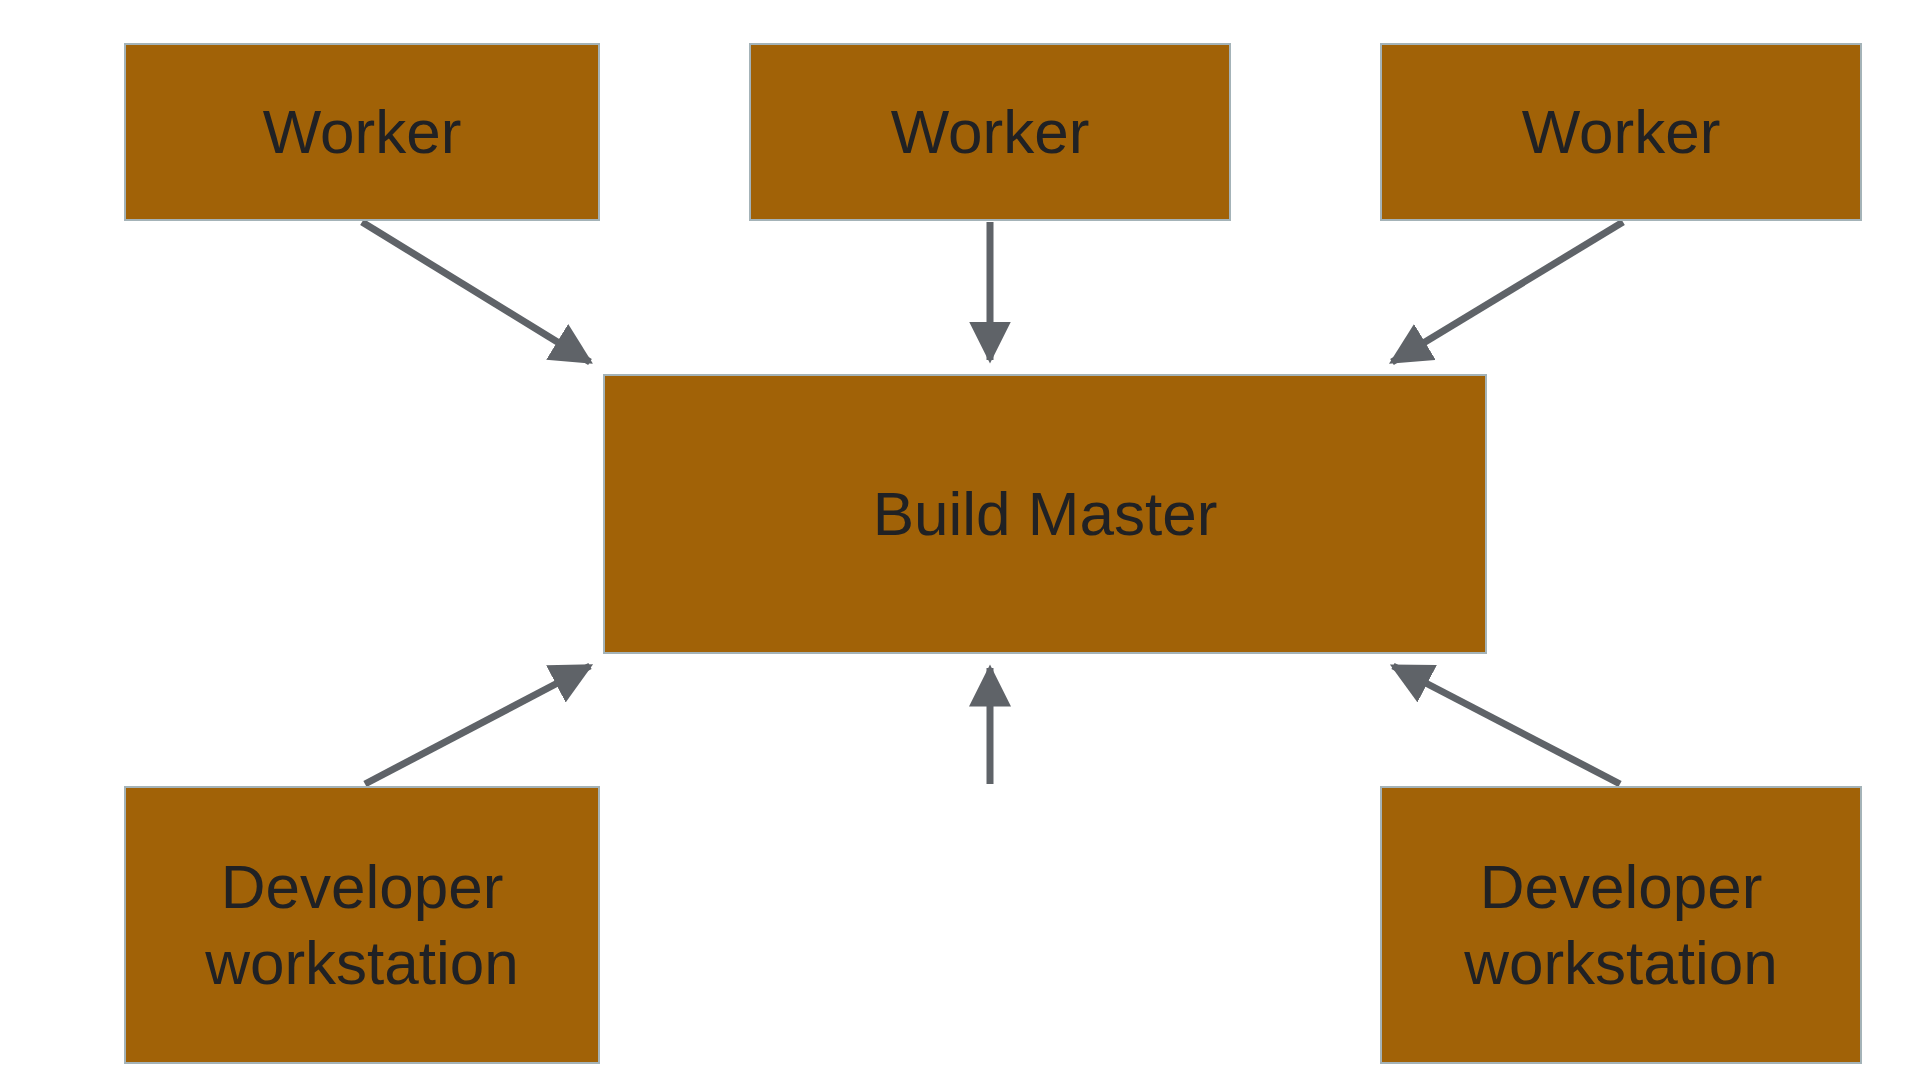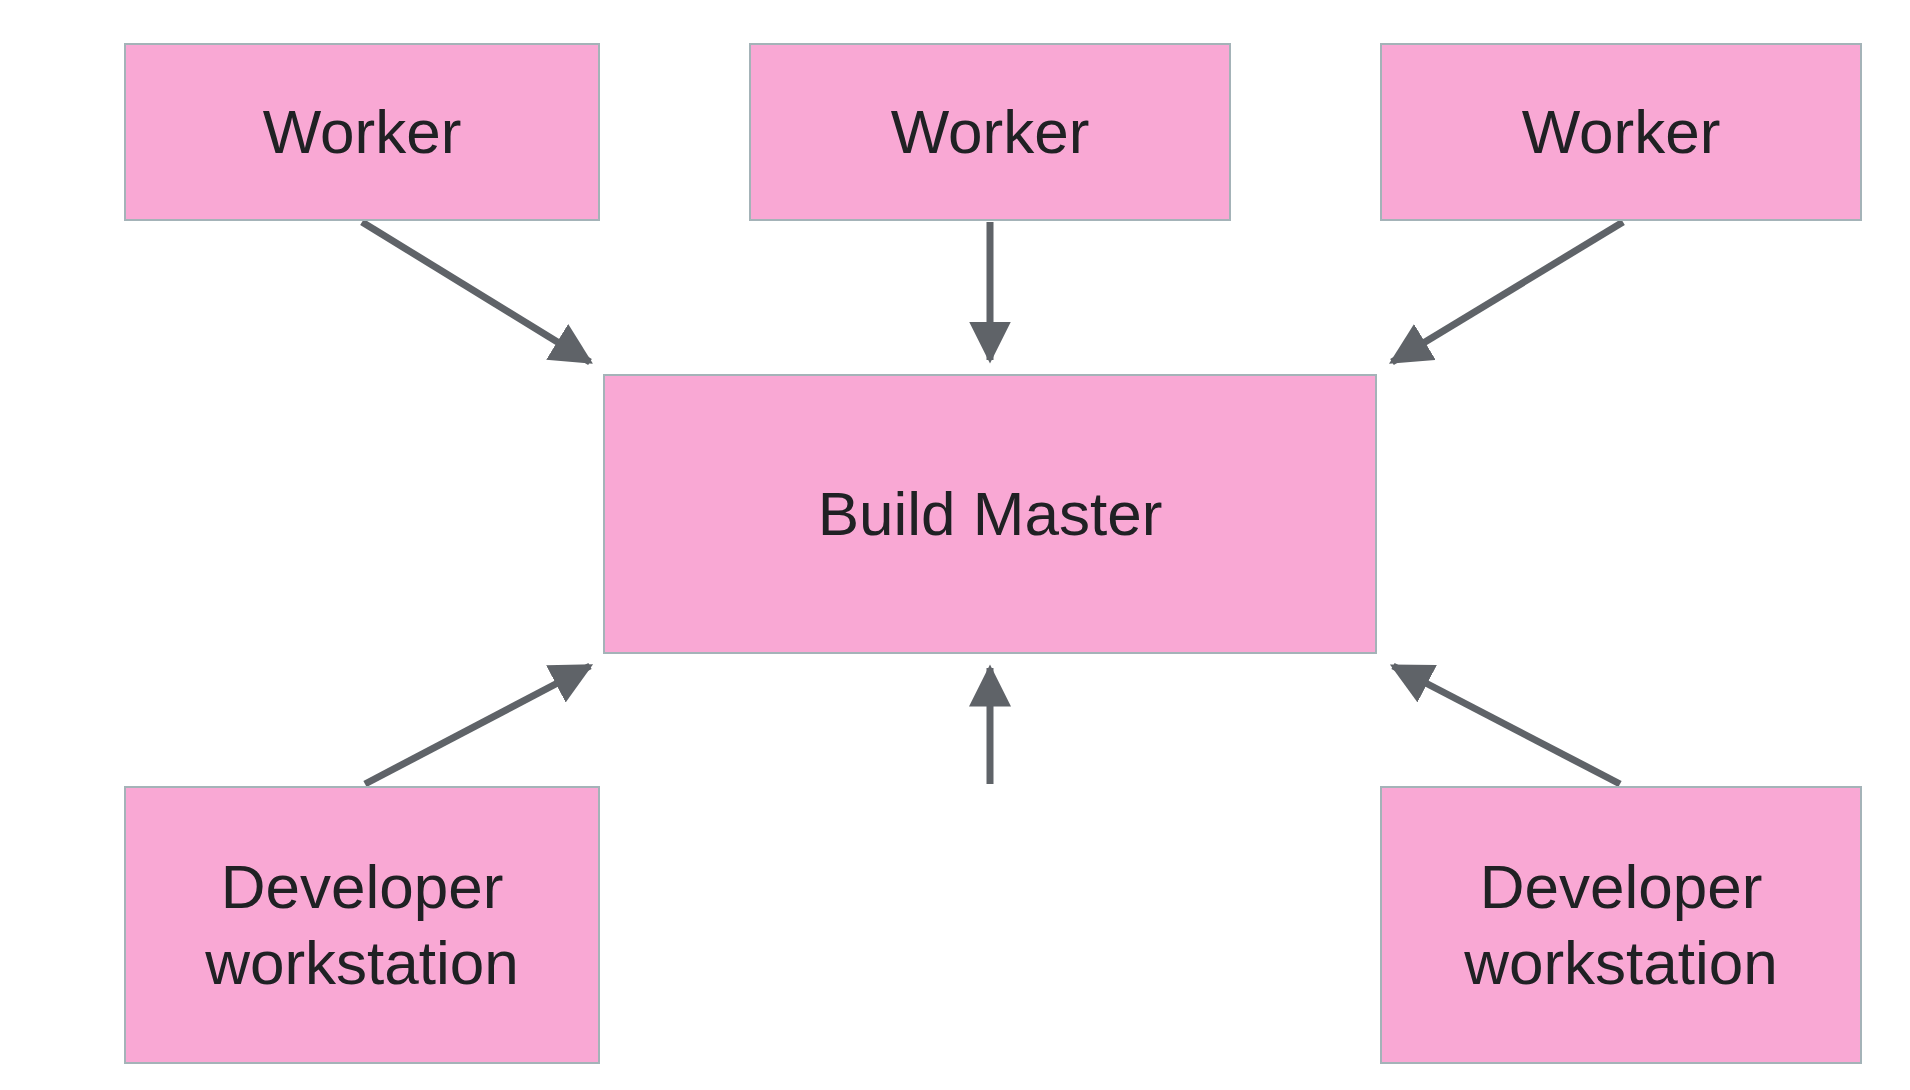--- a/index.html
+++ b/index.html
@@ -19,35 +19,35 @@
     position: absolute;
     left: 0;
     top: 0;
     width: 1910px;
     height: 1090px;
     pointer-events: none;
   }
   .node {
     position: absolute;
     box-sizing: border-box;
-    background: #f9a8d4;
+    background: #a16207;
     border: 2px solid #a4b3b8;
     display: flex;
     align-items: center;
     justify-content: center;
     text-align: center;
     color: #202124;
     font-size: 62px;
     line-height: 1.22;
     padding: 0 12px;
   }
   .node-worker-1 { left: 124px; top: 43px;  width: 476px; height: 178px; }
   .node-worker-2 { left: 749px; top: 43px;  width: 482px; height: 178px; }
   .node-worker-3 { left: 1380px; top: 43px; width: 482px; height: 178px; }
-  .node-build-master { left: 603px; top: 374px; width: 774px; height: 280px; }
+  .node-build-master { left: 603px; top: 374px; width: 884px; height: 280px; }
   .node-dev-left  { left: 124px;  top: 786px; width: 476px; height: 278px; }
   .node-ci-server { left: 749px;  top: 786px; width: 482px; height: 278px; }
   .node-dev-right { left: 1380px; top: 786px; width: 482px; height: 278px; }
 </style>
 </head>
 <body>
 
 <div class="canvas">
 
   <svg class="arrows" viewBox="0 0 1910 1090" xmlns="http://www.w3.org/2000/svg">

